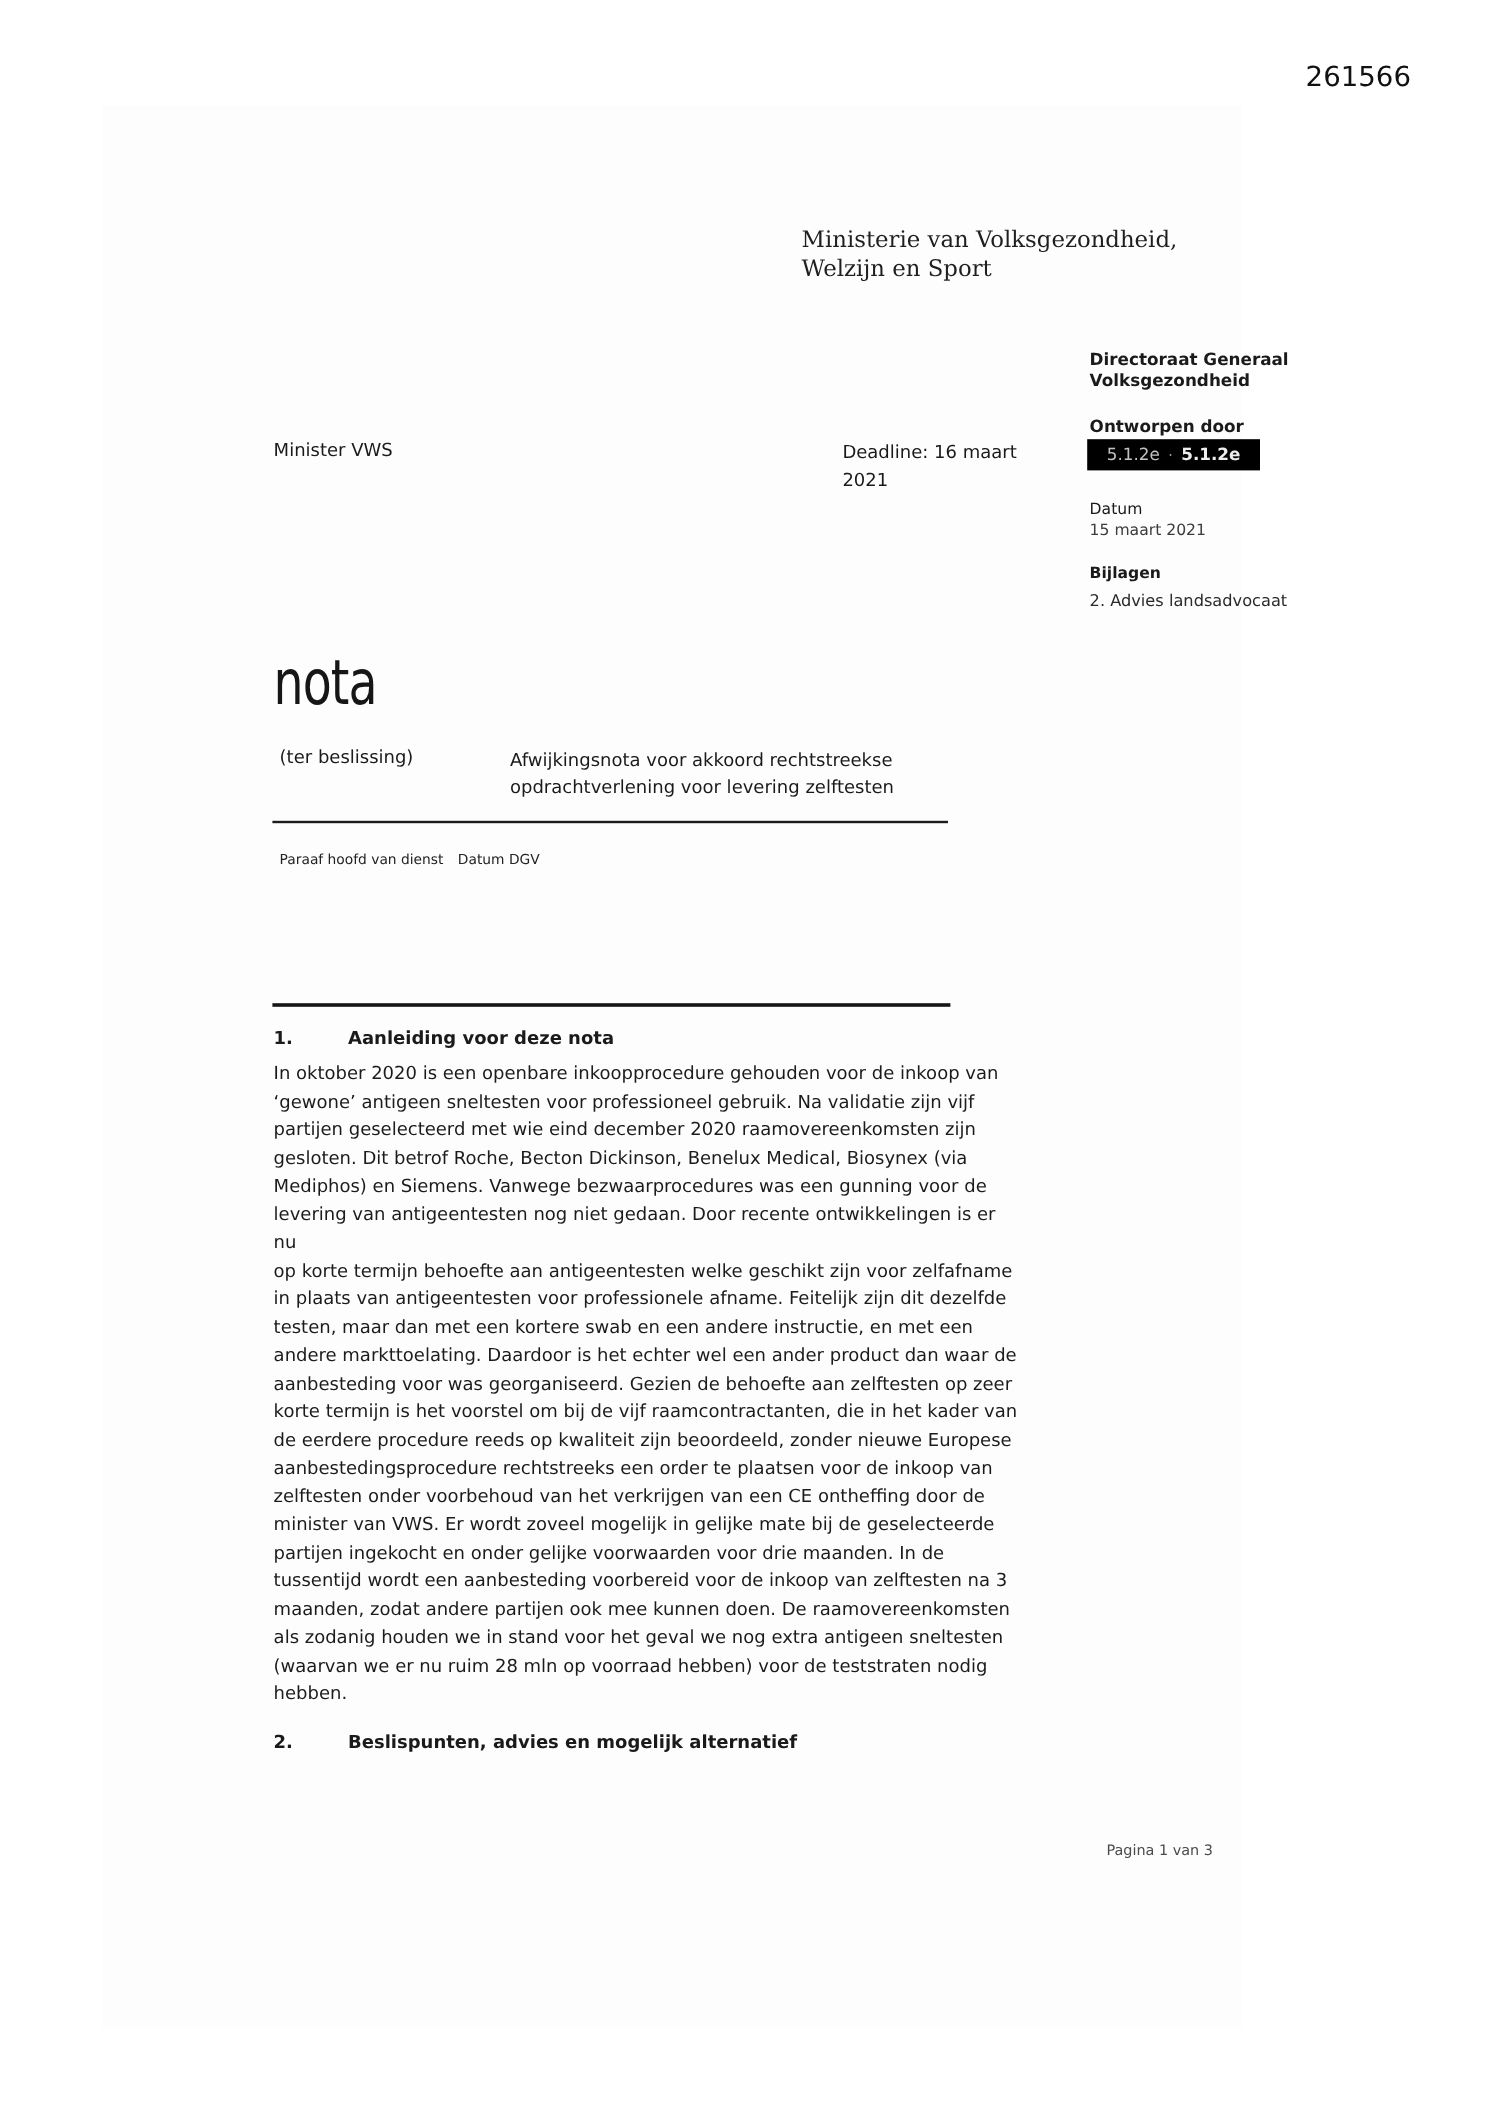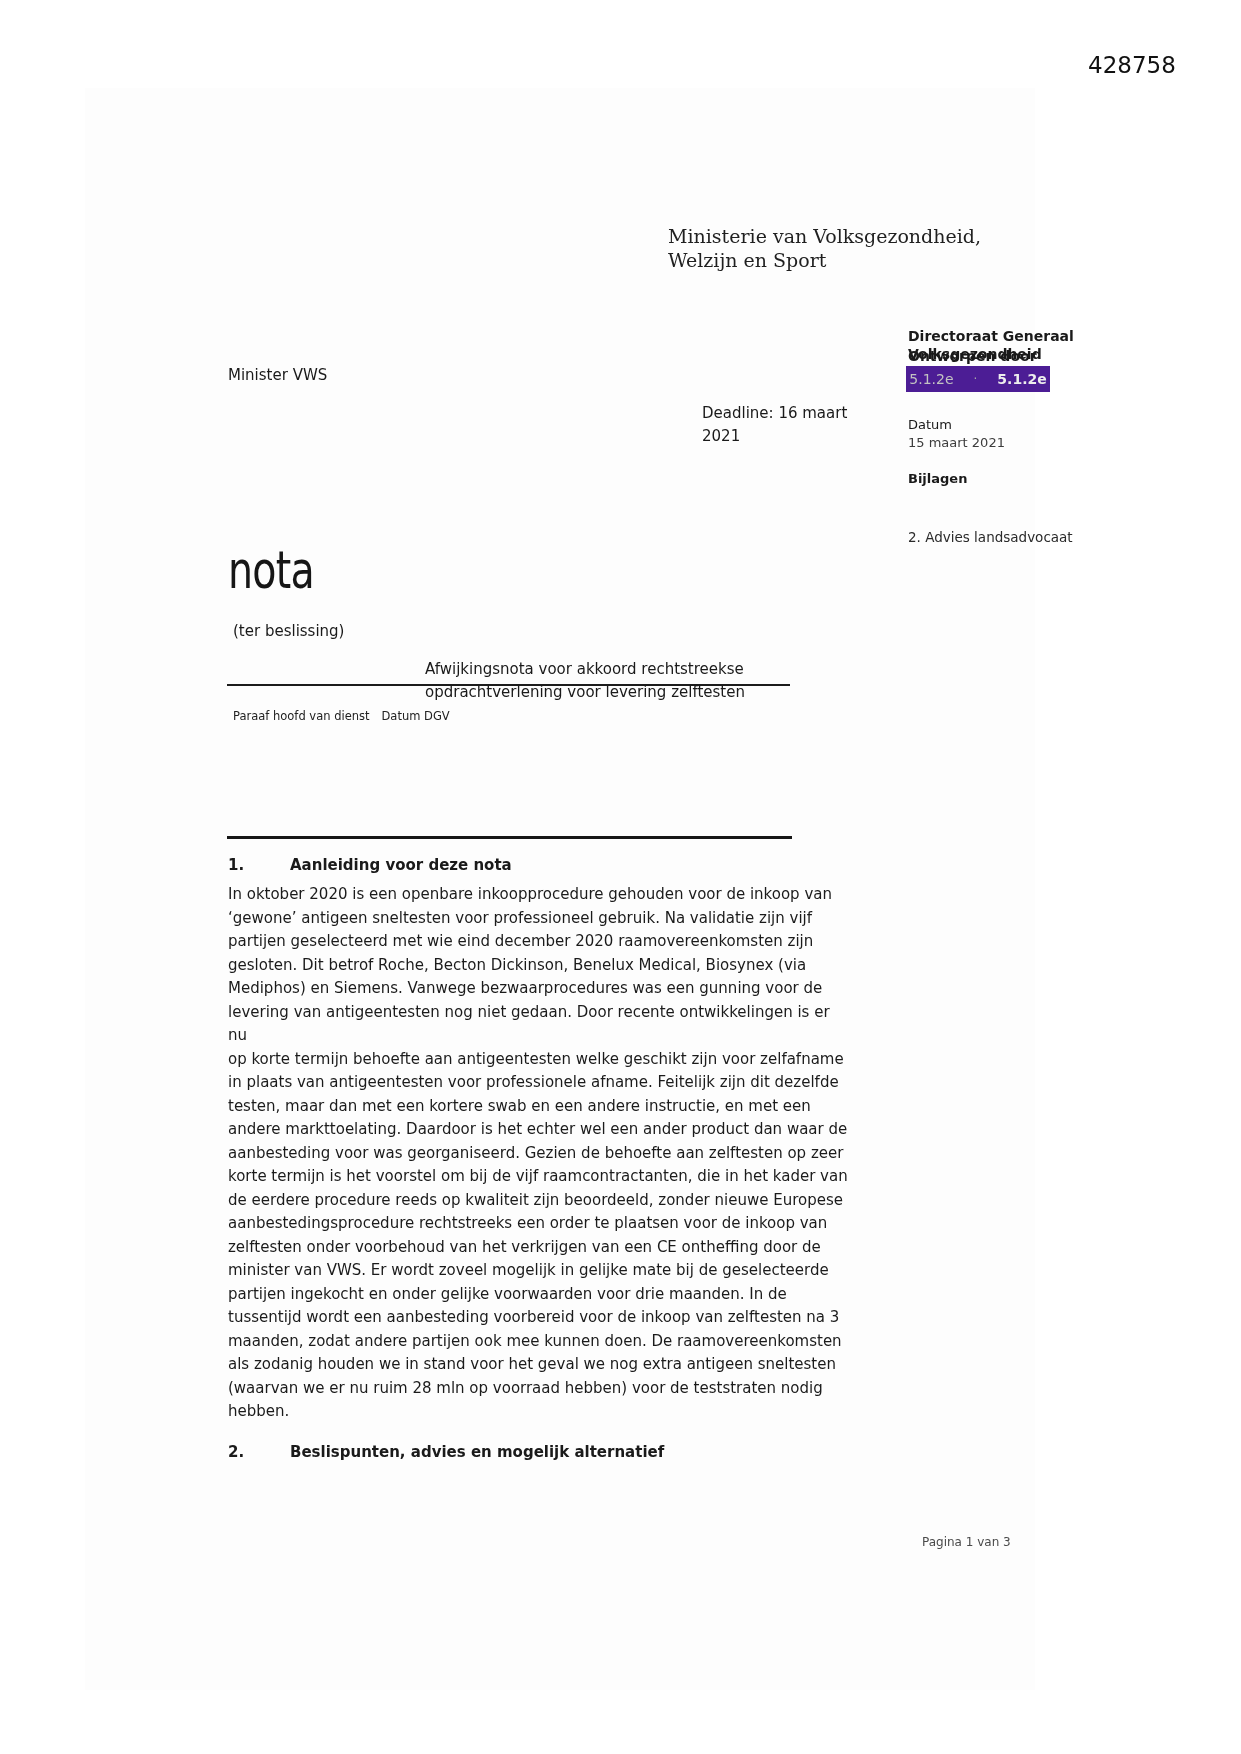--- a/index.html
+++ b/index.html
@@ -10,42 +10,42 @@
     color: #1a1a1a;
     position: relative;
     overflow: hidden;
   }
   .page-sheet {
     position: absolute;
     left: 85px; top: 88px;
     width: 950px; height: 1602px;
     background: #fdfdfd;
   }
-  .ml { white-space: pre-line; margin-top: 36px; }
+  .ml { white-space: pre-line; }
 
   .doc-id {
     position: absolute; left: 1088px; top: 52px;
     font-size: 23px; color: #111;
   }
   .ministry {
     position: absolute; left: 668px; top: 189px;
     font-family: "DejaVu Serif", serif;
     font-size: 19px; line-height: 23.5px; color: #1f1f1f;
   }
 
   
   .sb { position: absolute; left: 908px; width: 170px; }
   .sb-directorate { top: 292px; font-size: 14px; font-weight: bold; line-height: 17.5px; }
   .sb-ontworpen  { top: 348px; font-size: 14px; font-weight: bold; }
   .redaction {
     position: absolute; left: 906px; top: 366px;
     width: 144px; height: 26px;
-    background: #4c1d95;
+    background: #000000;
     display: flex; align-items: center; justify-content: center;
-    font-size: 14px; gap: 20px;
+    font-size: 14px; gap: 7px;
   }
   .redact-l { color: #c2c2c2; }
   .redact-sep { color: #a7a7a7; font-size: 12px; }
   .redact-r { color: #ededed; font-weight: bold; }
   .sb-datum-label    { top: 417px; font-size: 13px; font-weight: normal; }
   .sb-datum-value    { top: 435px; font-size: 13px; color: #3c3c3c; }
   .sb-bijlagen-label { top: 471px; font-size: 13px; font-weight: bold; }
   .sb-bijlagen       { top: 491px; font-size: 13.5px; line-height: 21.3px; color: #2a2a2a; }
 
   .addressee {
@@ -105,21 +105,21 @@
   .page-indicator {
     position: absolute; left: 922px; top: 1535px;
     font-size: 12px; color: #4a4a4a;
   }
 </style>
 </head>
 <body>
 
 <div class="page-sheet"></div>
 
-<div class="doc-id">428758</div>
+<div class="doc-id">261566</div>
 
 <div class="ministry ml">Ministerie van Volksgezondheid,
 Welzijn en Sport</div>
 
 <div class="sb sb-directorate ml">Directoraat Generaal
 Volksgezondheid</div>
 <div class="sb sb-ontworpen">Ontworpen door</div>
 <div class="redaction">
   <span class="redact-l">5.1.2e</span>
   <span class="redact-sep">·</span>

